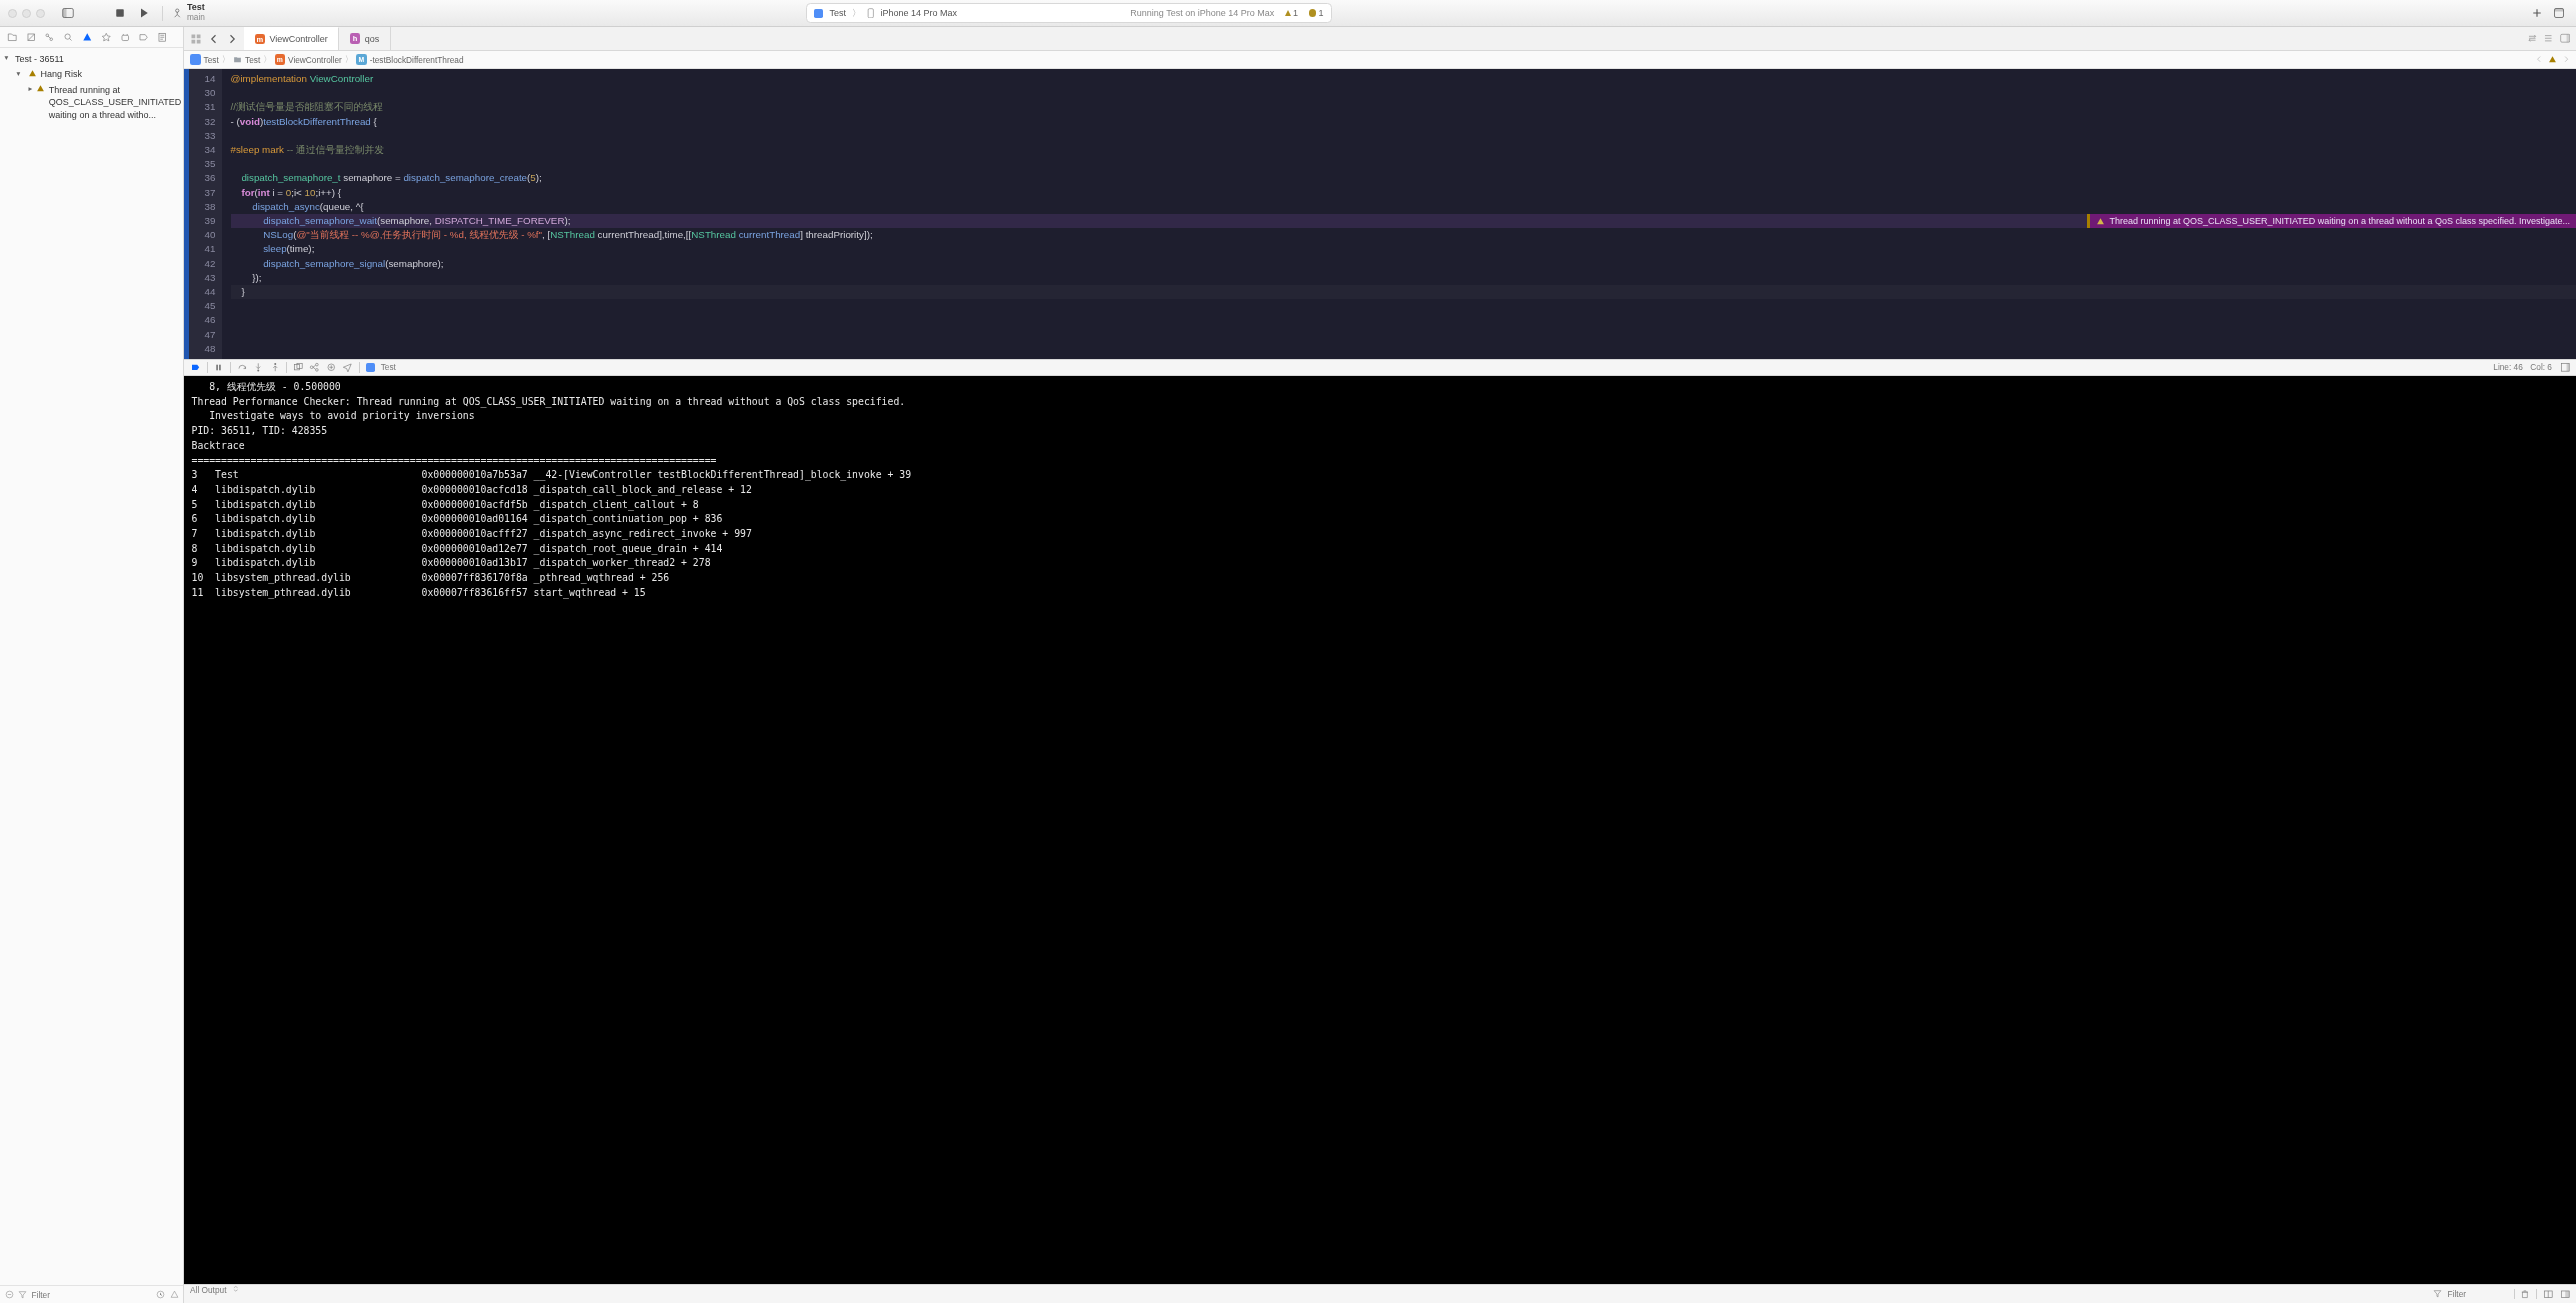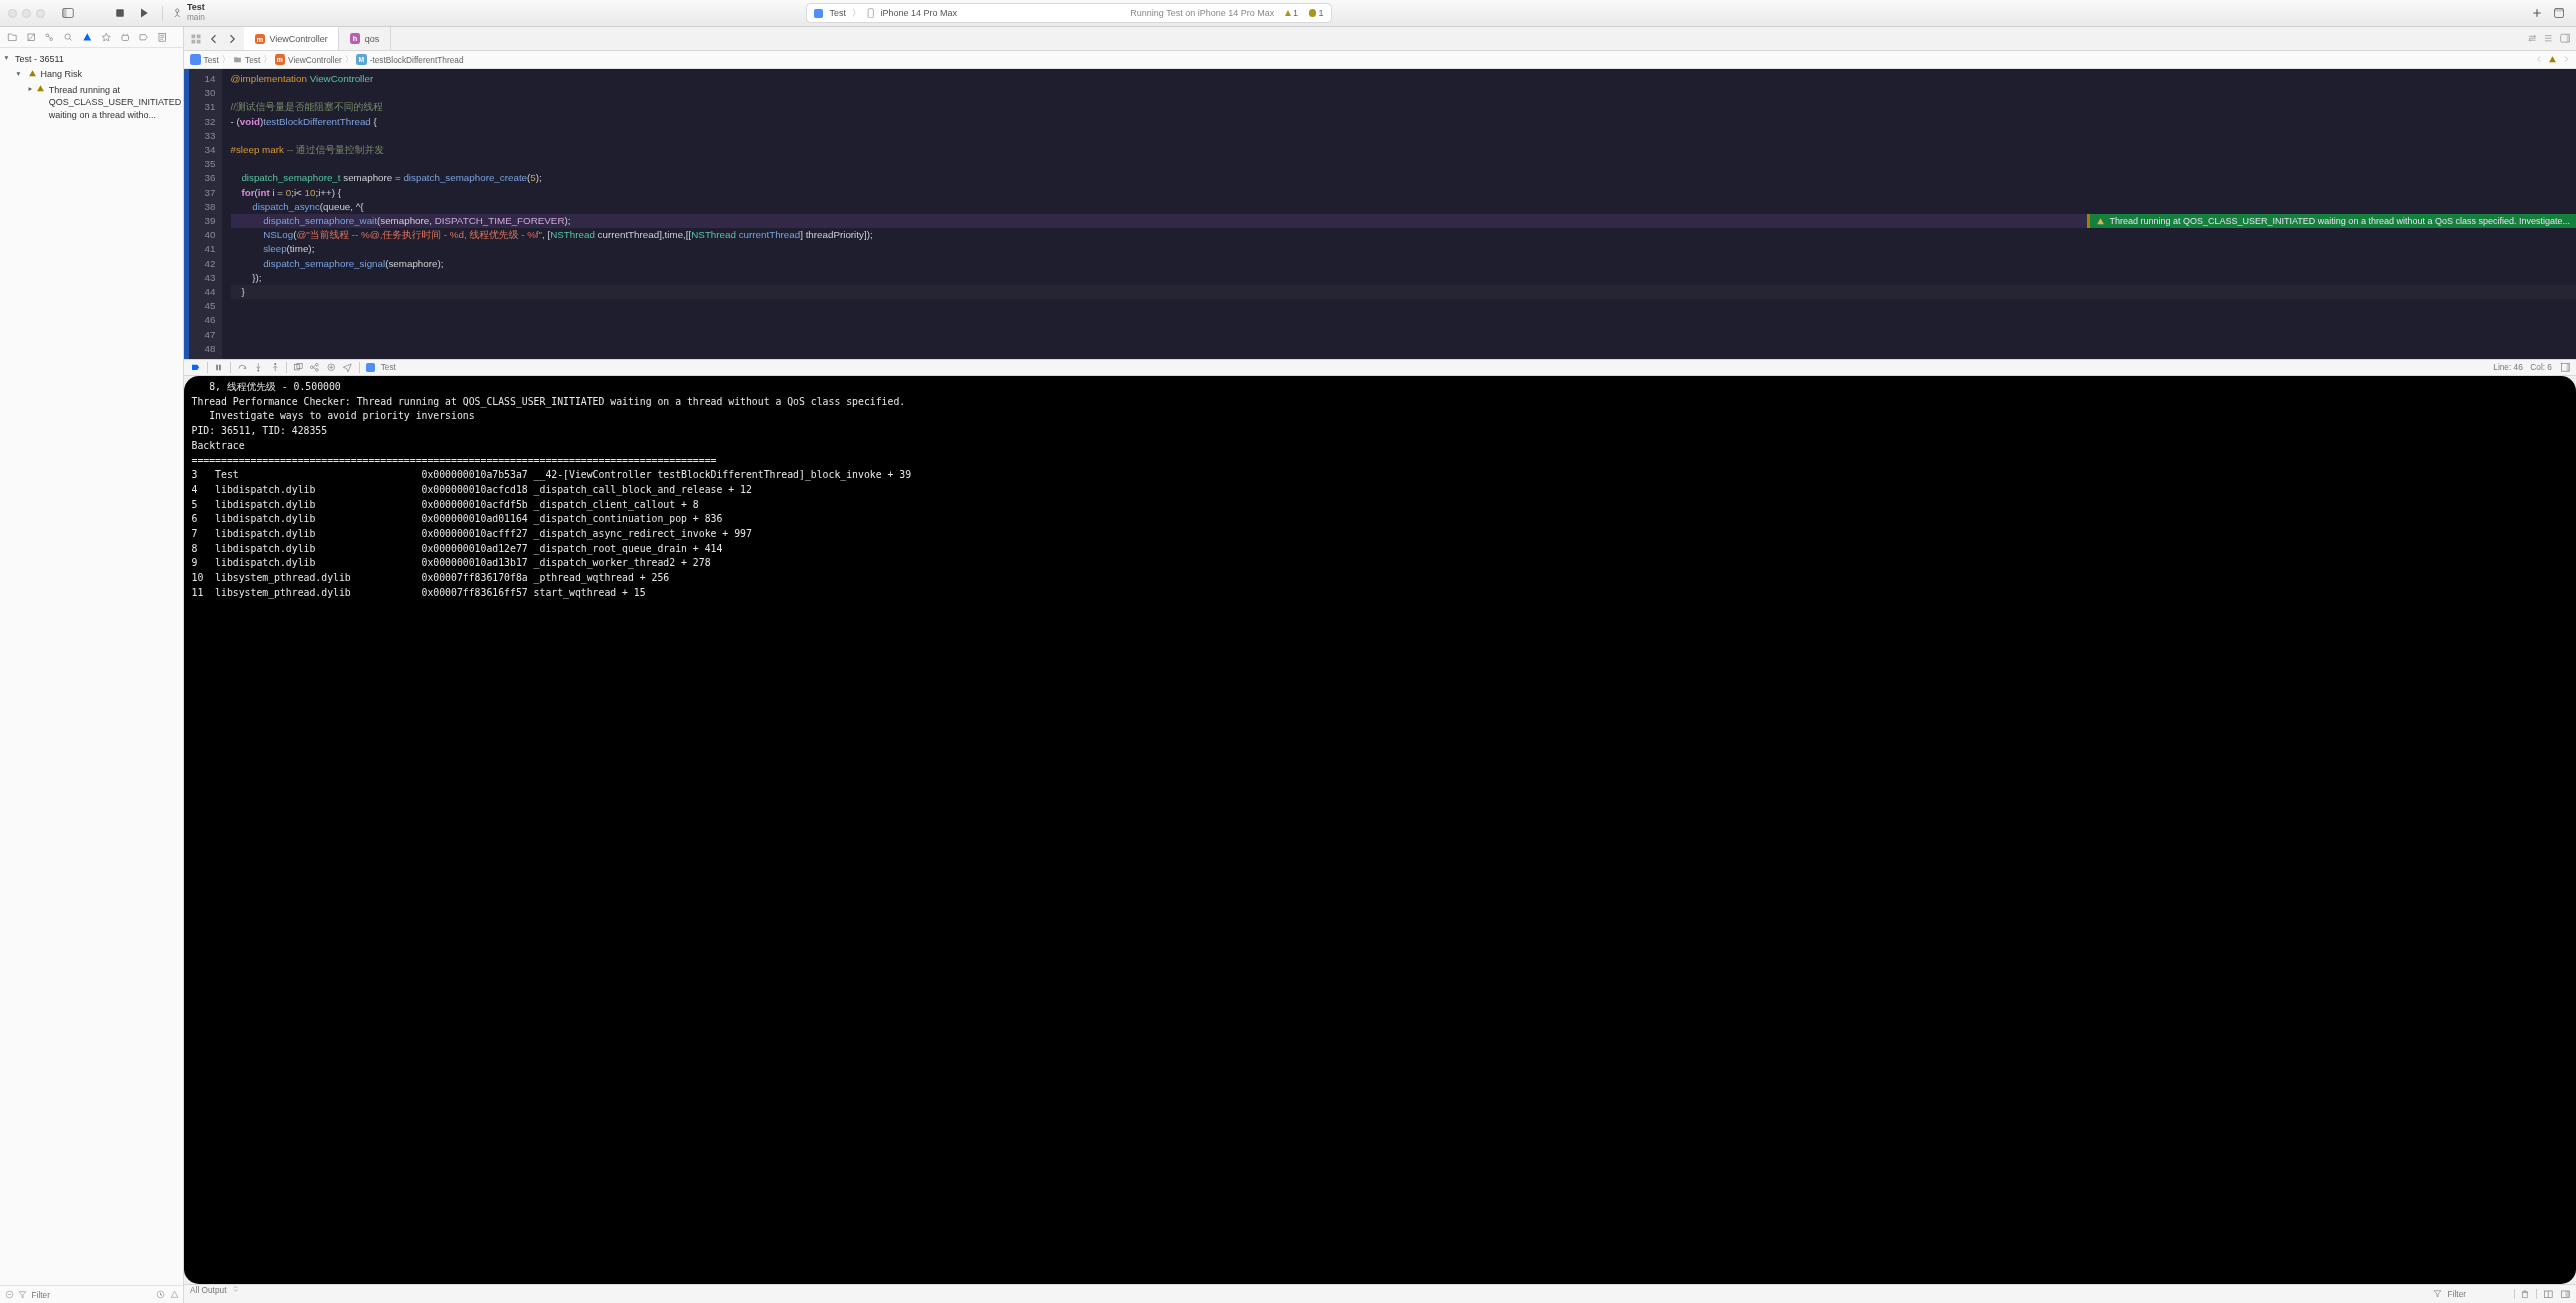--- a/index.html
+++ b/index.html
@@ -84,33 +84,33 @@
 .tok-type{ color: #56c6a0; }
 .tok-str { color: #e0725b; }
 .tok-cmt { color: #7a8a6a; }
 .tok-fn  { color: #7aa3e0; }
 .tok-num { color: #c7a45a; }
 .tok-const{ color: #d0a8d8; }
 .tok-mac { color: #d99a3a; }
 
 .inline-warn {
   position: absolute; right: 0; top: 0; height: 14.3px;
-  background: #15803d; color: #eae0f5; display: flex; align-items: center;
+  background: #701a75; color: #eae0f5; display: flex; align-items: center;
   padding: 0 6px; font-size: 9px; gap: 4.5px; font-family: -apple-system, sans-serif;
   border-left: 3px solid #a77f00;
 }
 .inline-warn .wtri { width: 9px; height: 9px; }
 
 
 .mini-status { height: 16.5px; background: #f5f5f5; border-top: 0.8px solid #d8d8d8; border-bottom: 0.8px solid #d8d8d8; display: flex; align-items: center; padding: 0 6px; font-size: 8.3px; color: #777; gap: 6px; }
 .mini-status .right { margin-left: auto; display: flex; gap: 7.5px; align-items: center; }
 .mini-status .ic { width: 10.5px; height: 10.5px; display: flex; align-items: center; justify-content: center; }
 
 
-.console { flex: 1; background: #000; color: #e8e8e8; font-family: "SF Mono", Menlo, monospace; font-size: 9.8px; padding: 4.5px 7.5px; overflow: auto; white-space: pre; line-height: 1.5; border-radius: 15px; }
+.console { flex: 1; background: #000; color: #e8e8e8; font-family: "SF Mono", Menlo, monospace; font-size: 9.8px; padding: 4.5px 7.5px; overflow: auto; white-space: pre; line-height: 1.5; }
 .console-bottom { height: 19.5px; background: #f5f5f5; border-top: 0.8px solid #d8d8d8; display: flex; padding: 0 6px; font-size: 8.3px; color: #777; gap: 6px; }
 .console-bottom .right { margin-left: auto; display: flex; gap: 6px; align-items: center; }
 
 svg { display: block; }
 </style>
 </head>
 <body>
 
 <div class="toolbar">
   <div class="traffic">

